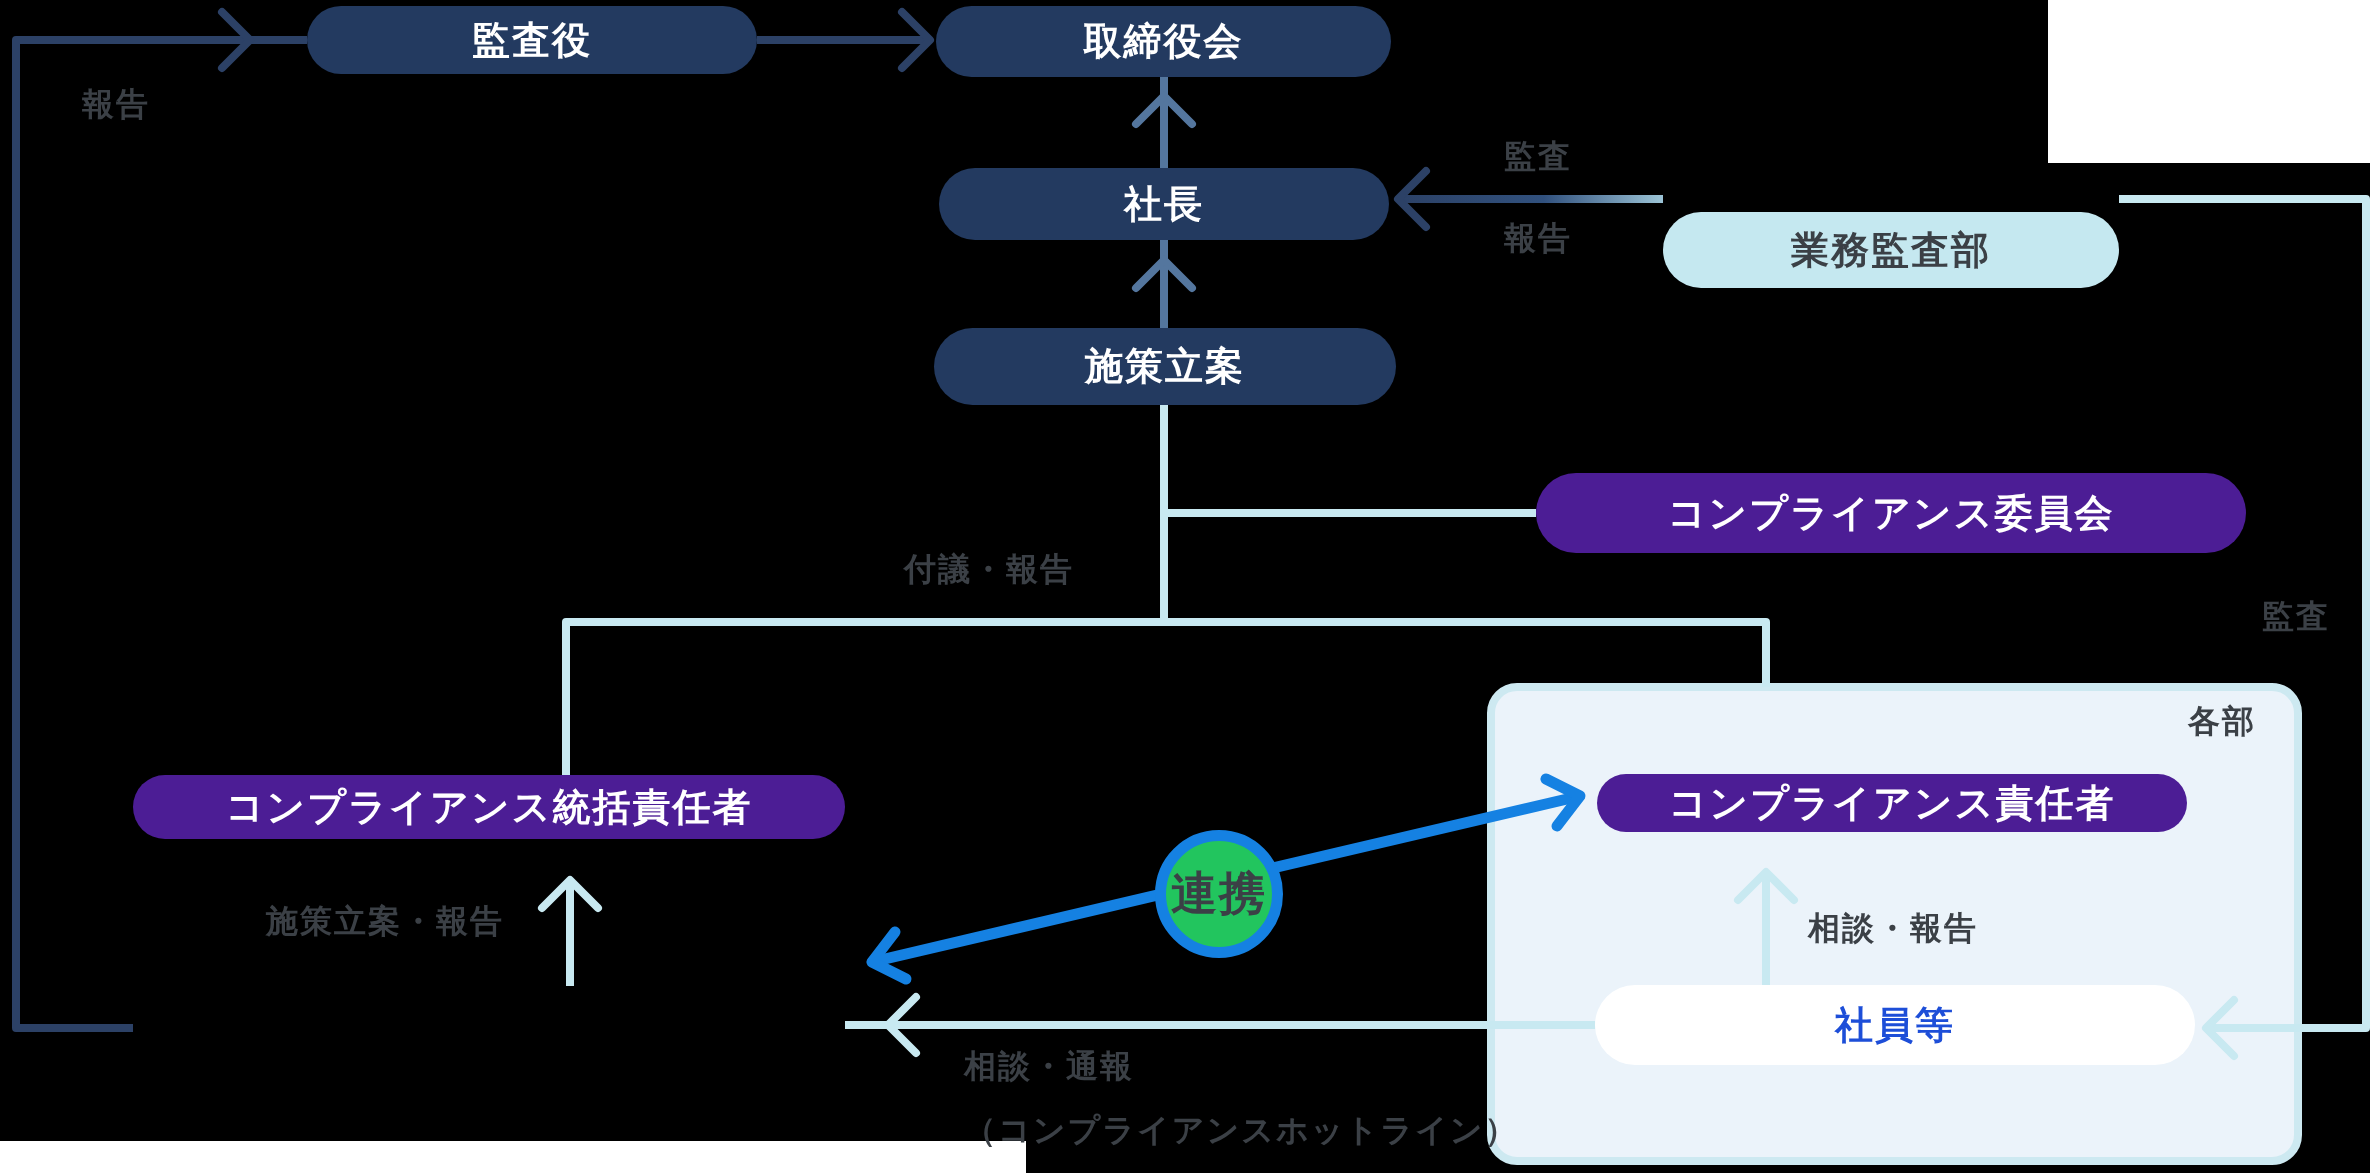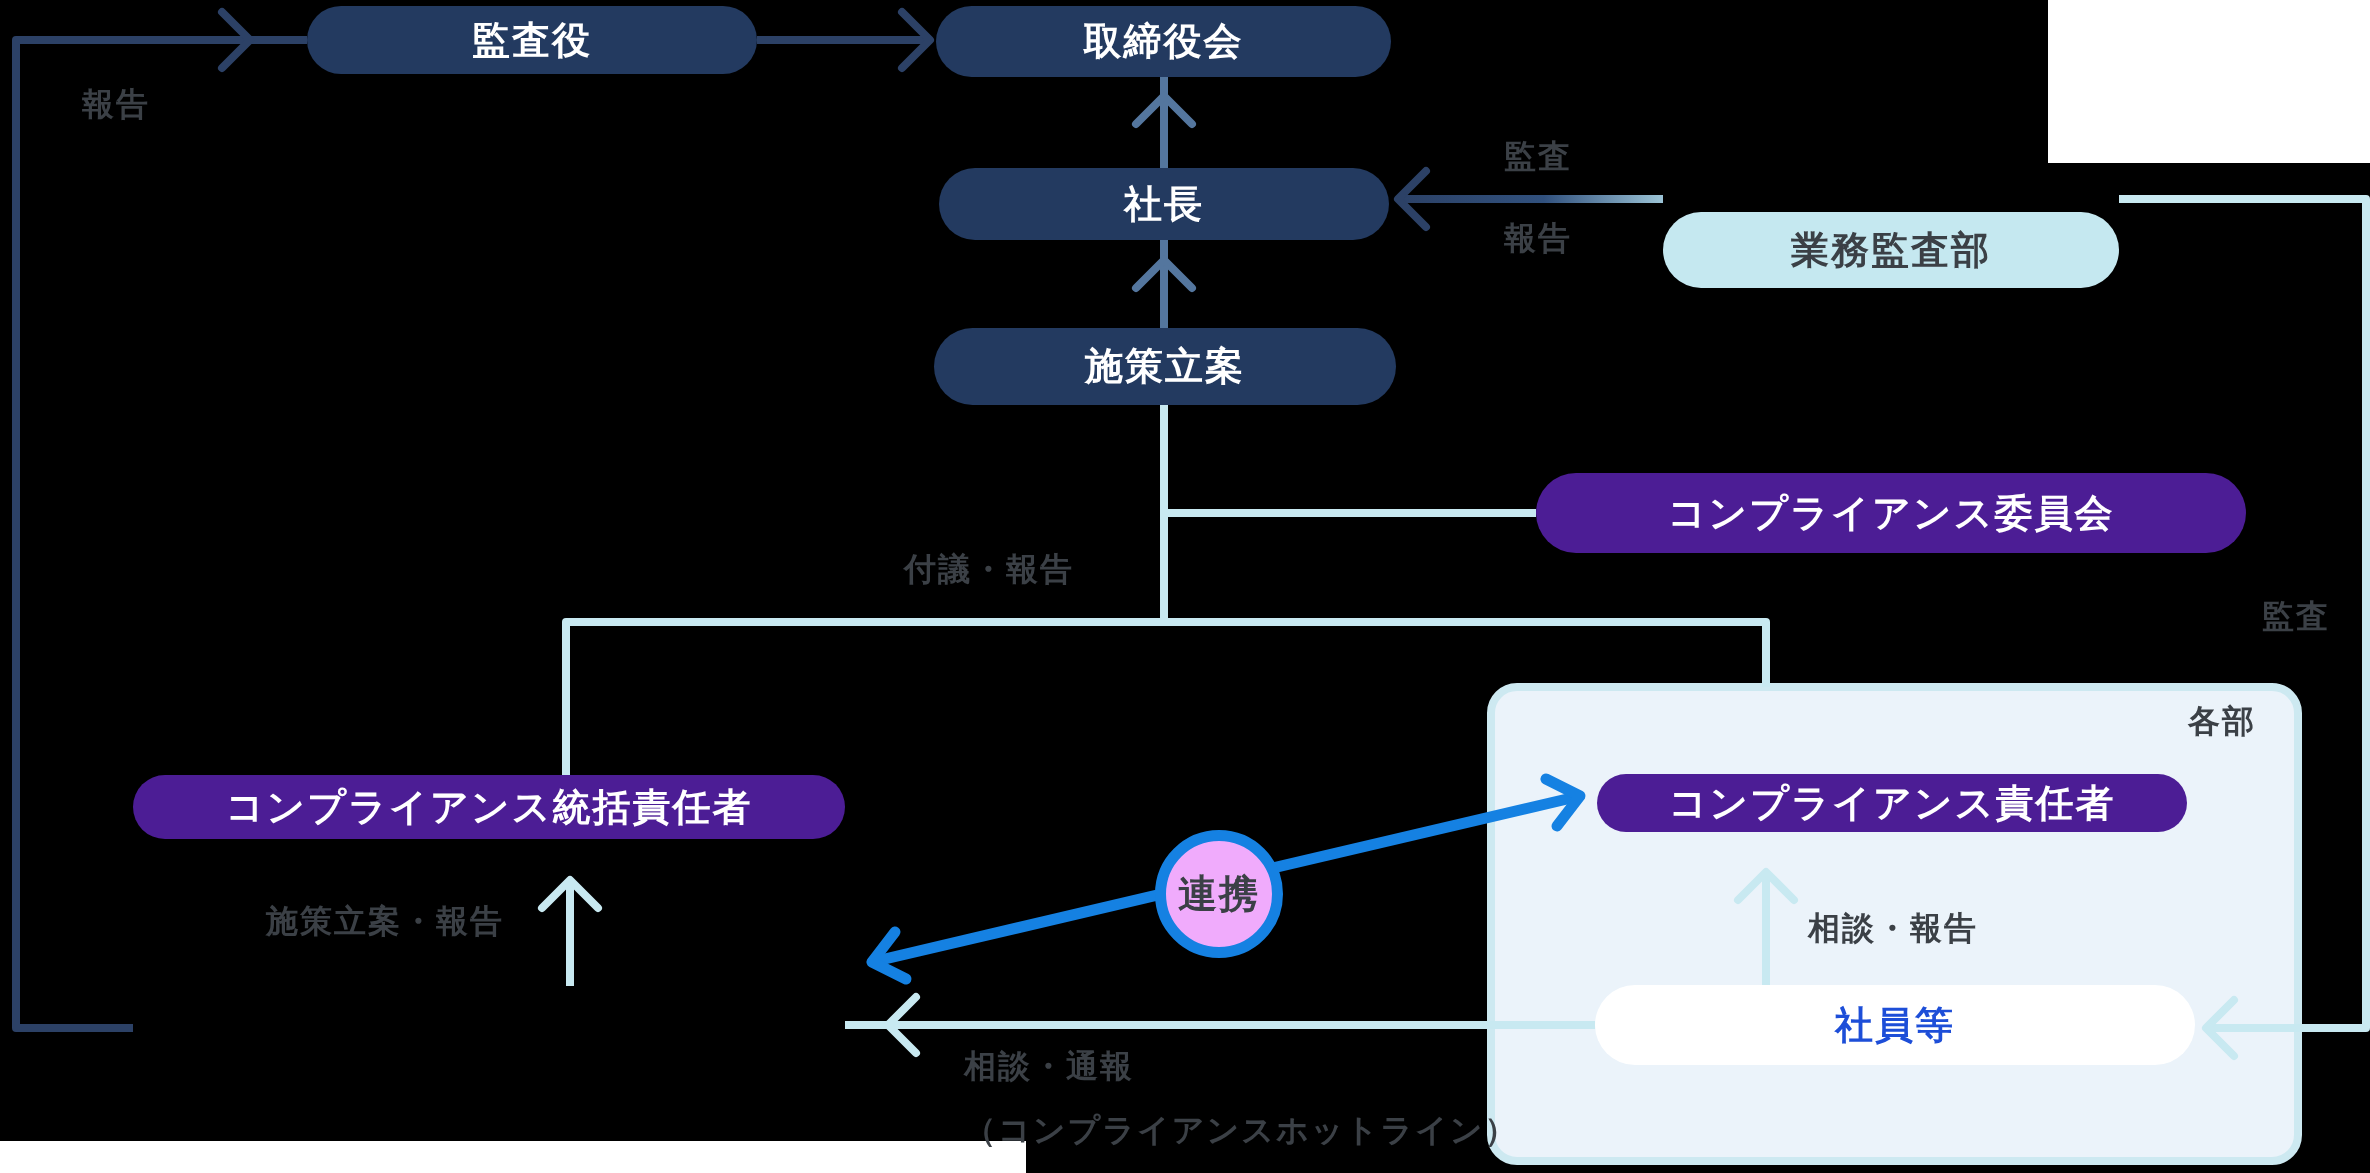--- a/index.html
+++ b/index.html
@@ -25,23 +25,23 @@
   .blue{background:#4c1d95;color:#ffffff;}
   .lightcyan{background:#c5e8f0;color:#3b4046;}
   .whitepill{background:#ffffff;color:#1d4ed8;}
   .pill .sub{font-size:32px;letter-spacing:1px;}
   .lbl{
     position:absolute;z-index:4;color:#3b4046;font-weight:bold;font-size:32px;
     letter-spacing:2px;white-space:nowrap;line-height:1;
   }
   .circle{
     position:absolute;left:1155px;top:830px;width:128px;height:128px;z-index:5;
-    background:#f0abfc;border:11px solid #1581e2;border-radius:50%;
+    background:#22c55e;border:11px solid #1581e2;border-radius:50%;
     display:flex;align-items:center;justify-content:center;
-    color:#3b4046;font-weight:bold;font-size:39px;letter-spacing:2px;
+    color:#3b4046;font-weight:bold;font-size:46px;letter-spacing:2px;
   }
 </style>
 </head>
 <body>
 
 <div id="stage">
 
   <div class="whiterect wr-topright"></div>
   <div class="whiterect wr-bottom"></div>
 

